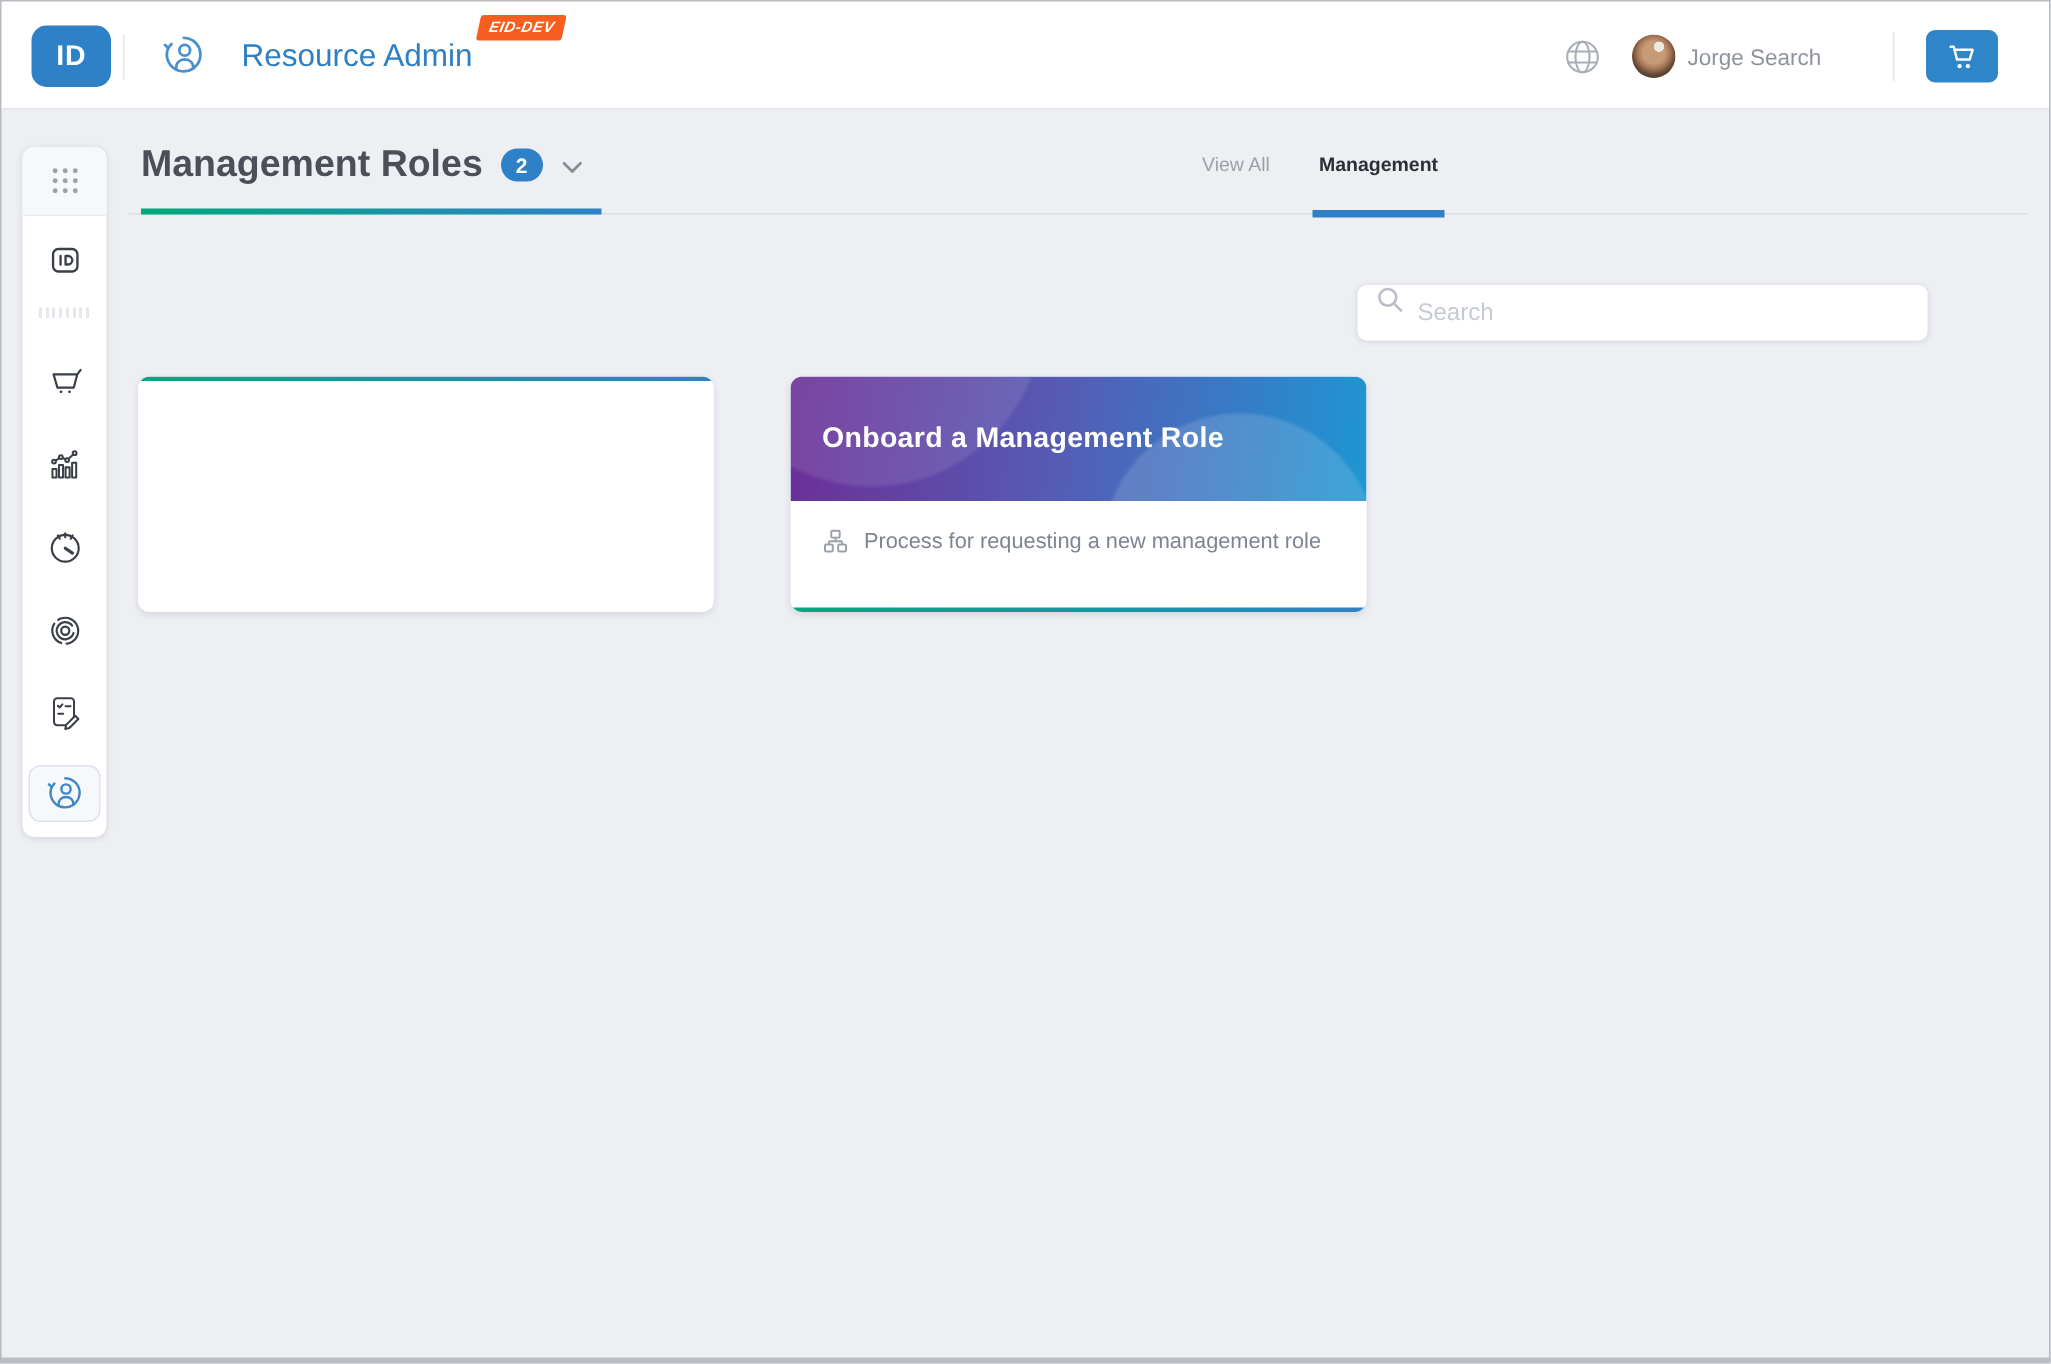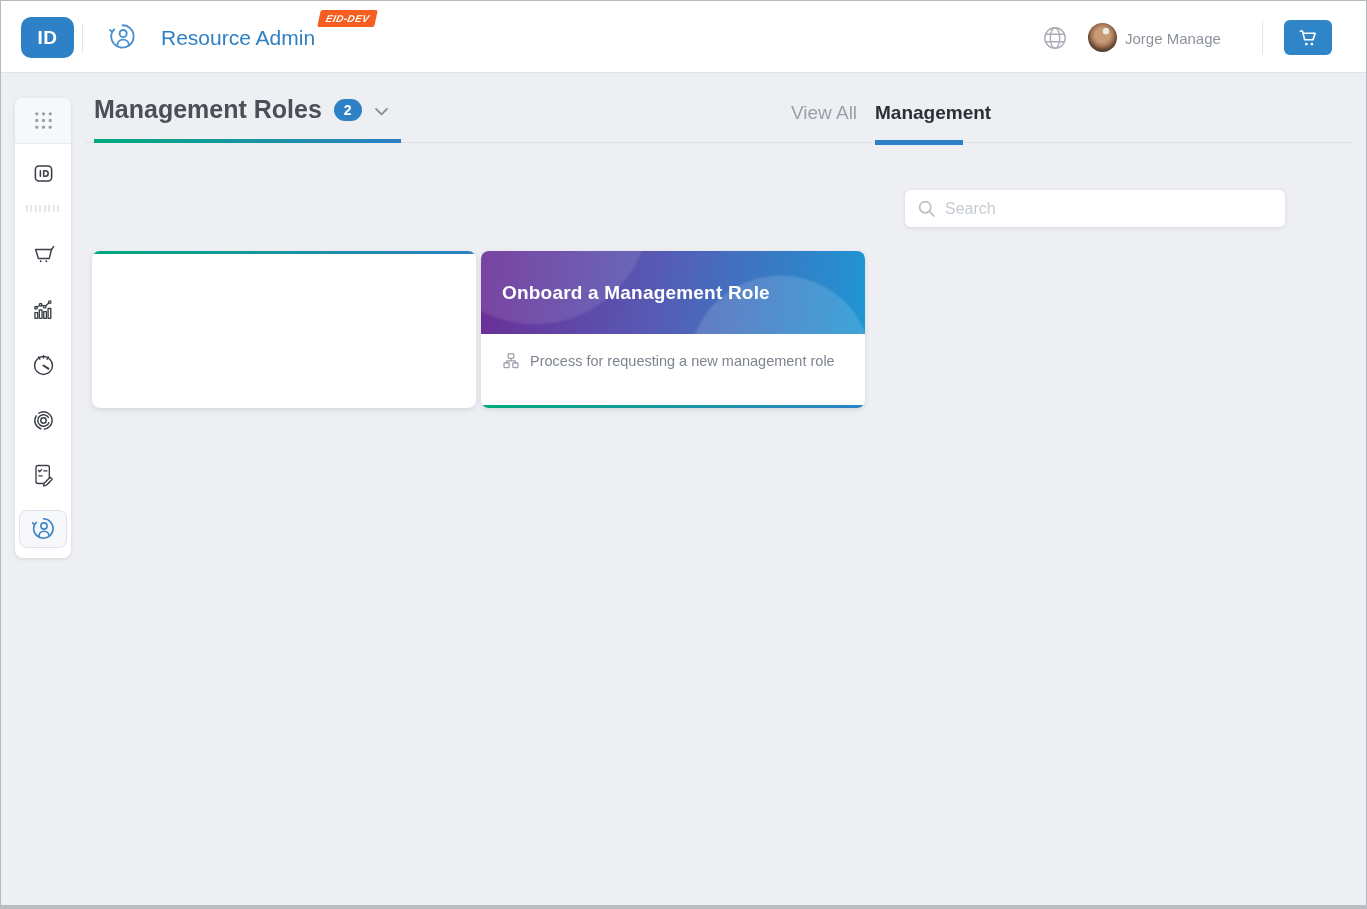--- a/index.html
+++ b/index.html
@@ -83,46 +83,46 @@
   .count-badge {
     background:#2e81c6; color:#fff; font-size:14px; font-weight:bold;
     border-radius:11px; padding:2px 10px; line-height:18px;
   }
   .chevron-down { margin-top:4px; cursor:pointer; }
   .header-divider { position:absolute; left:85px; right:14px; top:141px; height:1px; background:#dcdfe5; }
   .title-underline {
     position:absolute; left:93px; top:138px; width:307px; height:4px;
     background:linear-gradient(90deg,#00a97a,#2e81c6); z-index:2;
   }
-  .tab { position:absolute; top:101px; font-size:19px; text-align:center; cursor:pointer; }
+  .tab { position:absolute; top:101px; font-size:13px; text-align:center; cursor:pointer; }
   .tab-viewall { left:784px; width:78px; color:#9ba1aa; }
   .tab-workflows { left:874px; width:88px; color:#2b2f36; font-weight:bold; }
   .tab-underline { position:absolute; left:874px; top:139px; width:88px; height:5px; background:#2e81c6; z-index:2; }
 
   
   .search-box {
     position:absolute; left:904px; top:189px; width:380px; height:37px;
     background:#fff; border-radius:6px; box-shadow:0 1px 4px rgba(35,43,60,.12);
-    display:flex; align-items:center; padding:0 12px; gap:9px;
+    display:flex; padding:0 12px; gap:9px;
   }
   .search-box input {
     border:none; outline:none; flex:1; font-size:16px; color:#4b5058;
     font-family:"Liberation Sans", sans-serif; background:transparent;
   }
   .search-box input::placeholder { color:#c6cbd2; }
 
   
   .card {
     position:absolute; top:250px; width:384px; height:157px;
     background:#fff; border-radius:8px; overflow:hidden;
     box-shadow:0 2px 5px rgba(40,50,70,.12);
     display:flex; flex-direction:column; cursor:pointer;
   }
   .card-1 { left:91px; }
-  .card-2 { left:480px; }
+  .card-2 { left:526px; }
   .card-header {
     position:relative; height:83px; flex:0 0 83px;
     background:
       radial-gradient(circle at 78% 140%, rgba(255,255,255,.14) 0 28%, rgba(255,255,255,0) 29%),
       radial-gradient(circle at 14% -50%, rgba(255,255,255,.10) 0 32%, rgba(255,255,255,0) 33%),
       linear-gradient(97deg, #6b2e97 0%, #565bb4 46%, #1e96d3 100%);
     display:flex; align-items:center; padding-left:21px;
   }
   .card-title { color:#fff; font-size:19px; font-weight:bold; letter-spacing:.2px; }
   .card-body { flex:1; padding:17px 14px 0 21px; display:flex; gap:10px; }
@@ -167,21 +167,21 @@
   <div class="env-badge">EID-DEV</div>
 
   <span class="globe-wrap">
     <svg width="26" height="26" viewBox="0 0 26 26" fill="none" stroke="currentColor" stroke-width="1.4">
       <circle cx="13" cy="13" r="10.2"></circle>
       <ellipse cx="13" cy="13" rx="4.7" ry="10.2"></ellipse>
       <path d="M3.6 9.3 H22.4 M3.6 16.7 H22.4"></path>
     </svg>
   </span>
   <div class="avatar"></div>
-  <div class="user-name">Jorge Manage</div>
+  <div class="user-name">Jorge Search</div>
   <div class="topbar-divider-right"></div>
   <button class="cart-btn">
     <span>
       <svg width="21" height="20" viewBox="0 0 22 20" fill="none" stroke="#ffffff" stroke-width="1.7" stroke-linecap="round" stroke-linejoin="round">
         <path d="M2.5 2.8 h2.2 l2.3 9 h8.8 l2.1 -6.8 H6.4"></path>
         <circle cx="8.8" cy="16.4" r="1.5" fill="#ffffff" stroke="none"></circle>
         <circle cx="14.6" cy="16.4" r="1.5" fill="#ffffff" stroke="none"></circle>
       </svg>
     </span>
   </button>

